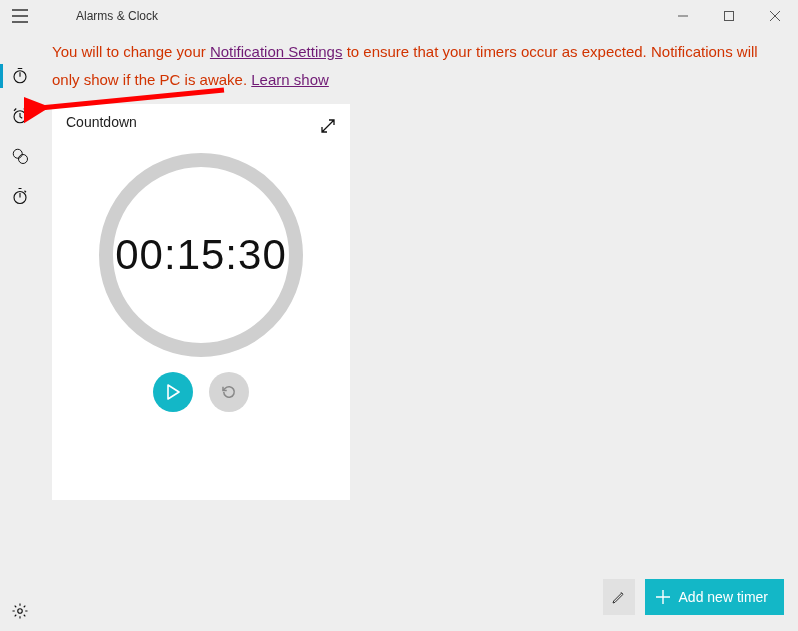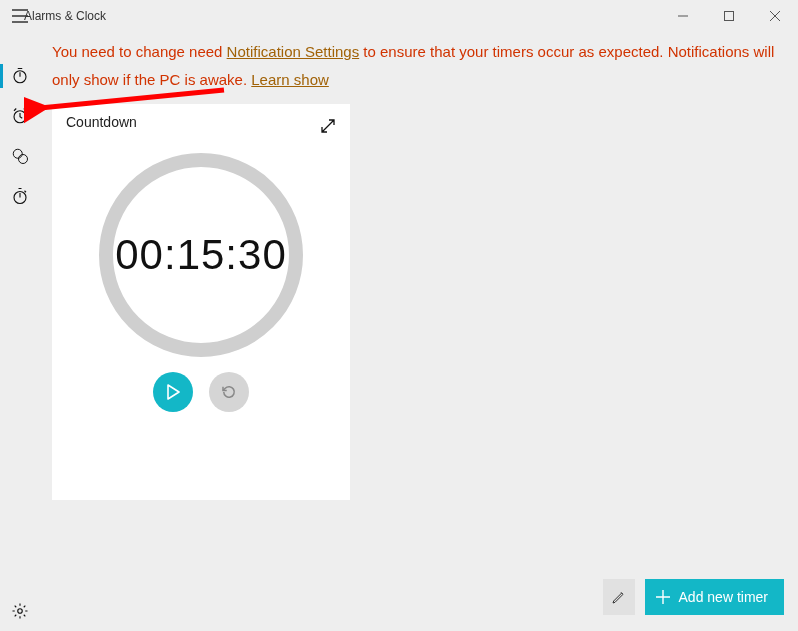--- a/index.html
+++ b/index.html
@@ -8,21 +8,21 @@
     background: #eeeeee;
     width: 798px;
     height: 631px;
     overflow: hidden;
     position: relative;
   }
   .titlebar {
     display: flex;
     align-items: center;
     height: 32px;
-    padding-left: 24px;
+    padding-left: 76px;
     font-size: 12px;
     color: #333;
   }
   .win-controls {
     position: absolute;
     right: 0;
     top: 0;
     display: flex;
   }
   .win-btn {
@@ -82,21 +82,21 @@
     right: 0;
     bottom: 0;
     padding: 6px 12px 12px 12px;
   }
   .warning {
     color: #d13300;
     font-size: 15px;
     line-height: 28px;
   }
   .warning a {
-    color: #a16207;
+    color: #701a75;
     text-decoration: underline;
   }
   .timer-card {
     margin-top: 10px;
     width: 298px;
     height: 396px;
     background: #ffffff;
     position: relative;
     padding: 10px 14px 16px 14px;
   }
@@ -248,21 +248,21 @@
   <div class="sidebar-item">
     <svg width="18" height="18" viewBox="0 0 24 24">
       <circle cx="12" cy="12" r="3" fill="none" stroke="#111" stroke-width="1.5"></circle>
       <path d="M12 2v3M12 19v3M2 12h3M19 12h3M4.9 4.9l2.1 2.1M17 17l2.1 2.1M19.1 4.9L17 7M7 17l-2.1 2.1" stroke="#111" stroke-width="1.5"></path>
     </svg>
   </div>
 </div>
 
 <div class="content">
   <div class="warning">
-    <span>You need to change need </span><a href="#">Notification Settings</a><span> to ensure that your timers occur as expected. Notifications will only show if the PC is awake. </span><a href="#">Learn show</a>
+    <span>You will to change your </span><a href="#">Notification Settings</a><span> to ensure that your timers occur as expected. Notifications will only show if the PC is awake. </span><a href="#">Learn show</a>
   </div>
 
   <div class="timer-card">
     <div class="timer-name">Countdown</div>
     <div class="expand-btn">
       <svg width="16" height="16" viewBox="0 0 16 16">
         <path d="M2 14L14 2M9 2h5v5M7 14H2V9" stroke="#111" stroke-width="1.3" fill="none"></path>
       </svg>
     </div>
     <div class="ring-wrap">

